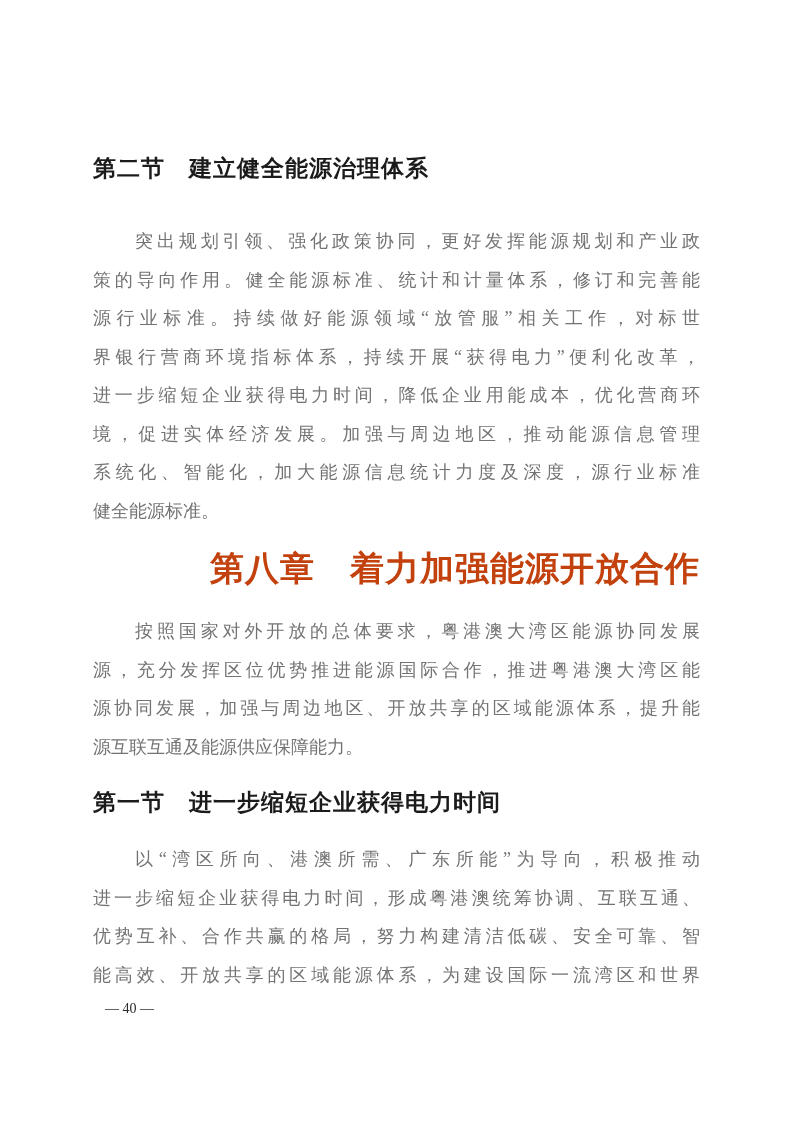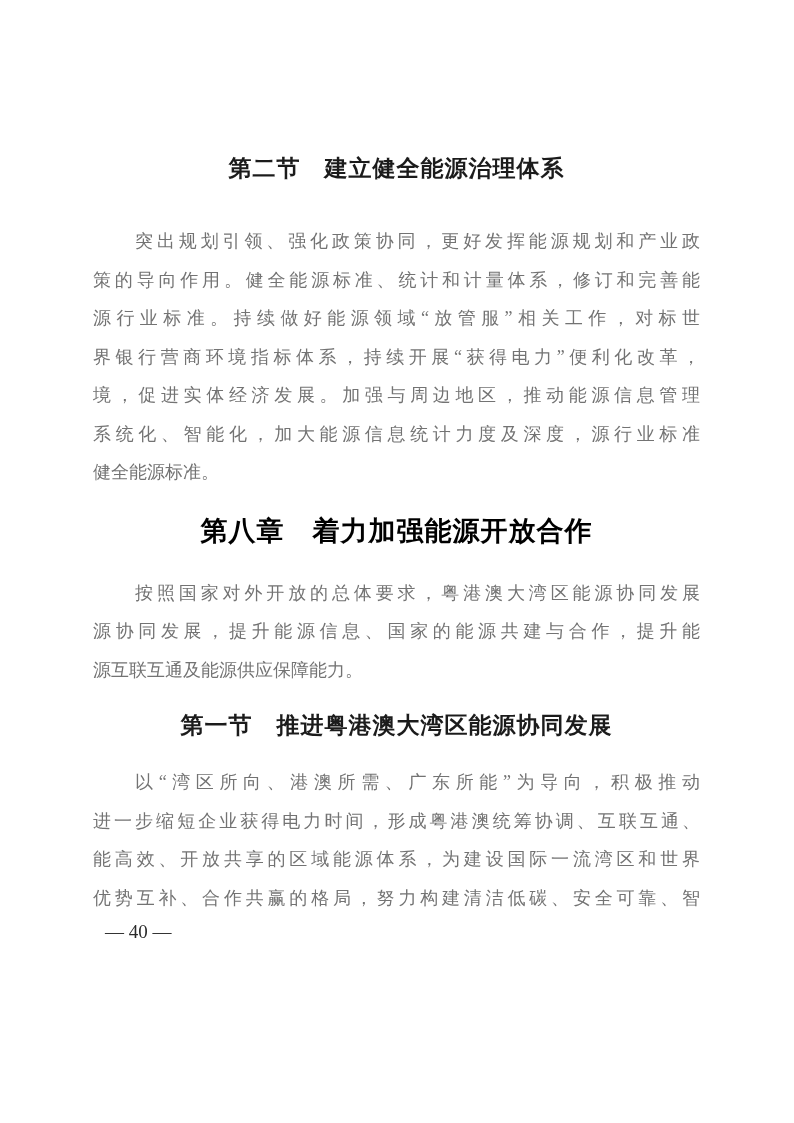--- a/index.html
+++ b/index.html
@@ -14,36 +14,36 @@
     margin: 0 auto;
     background: #ffffff;
     box-sizing: border-box;
     padding: 153px 94px 0 93px;
     overflow: hidden;
     font-family: "Liberation Serif", "DejaVu Serif", serif;
     color: #262626;
   }
   .section-heading {
     margin: 0;
-    text-align: center;
+    text-align: left;
     font-family: "Liberation Sans", "DejaVu Sans", sans-serif;
     font-weight: 700;
     font-size: 23px;
     line-height: 30px;
     color: #1b1b1b;
     letter-spacing: 1px;
   }
   .chapter-heading {
     margin: 20px 0 0 0;
-    text-align: center;
+    text-align: right;
     font-family: "Liberation Serif", "DejaVu Serif", serif;
     font-weight: 700;
-    font-size: 27px;
+    font-size: 34px;
     line-height: 38px;
-    color: #000000;
+    color: #c2410c;
     letter-spacing: 1px;
   }
   .para {
     margin: 0;
   }
   .para .line {
     font-size: 18px;
     line-height: 38.5px;
     height: 38.5px;
     text-align: justify;
@@ -56,55 +56,57 @@
     padding-left: 42px;
   }
   .para-1 { margin-top: 39px; }
   .para-2 { margin-top: 24px; }
   .para-3 { margin-top: 23px; }
   .heading-2 { margin-top: 21px; }
   .page-number {
     margin-top: 4px;
     padding-left: 12px;
     font-family: "Liberation Serif", "DejaVu Serif", serif;
-    font-size: 19px;
+    font-size: 14px;
     line-height: 22px;
     color: #2a2a2a;
     text-align: left;
   }
 </style>
 </head>
 <body>
 
 <div class="page">
 
   <h2 class="section-heading heading-1">第二节　建立健全能源治理体系</h2>
 
   <div class="para para-1">
     <div class="line just indent">突出规划引领、强化政策协同，更好发挥能源规划和产业政</div>
     <div class="line just">策的导向作用。健全能源标准、统计和计量体系，修订和完善能</div>
     <div class="line just">源行业标准。持续做好能源领域“放管服”相关工作，对标世</div>
     <div class="line just">界银行营商环境指标体系，持续开展“获得电力”便利化改革，</div>
+    <div class="line just">进一步缩短企业获得电力时间，降低企业用能成本，优化营商环</div>
     <div class="line just">境，促进实体经济发展。加强与周边地区，推动能源信息管理</div>
     <div class="line just">系统化、智能化，加大能源信息统计力度及深度，源行业标准</div>
     <div class="line">健全能源标准。</div>
   </div>
 
   <h1 class="chapter-heading">第八章　着力加强能源开放合作</h1>
 
   <div class="para para-2">
     <div class="line just indent">按照国家对外开放的总体要求，粤港澳大湾区能源协同发展</div>
-    <div class="line just">源协同发展，提升能源信息、国家的能源共建与合作，提升能</div>
+    <div class="line just">源，充分发挥区位优势推进能源国际合作，推进粤港澳大湾区能</div>
+    <div class="line just">源协同发展，加强与周边地区、开放共享的区域能源体系，提升能</div>
     <div class="line">源互联互通及能源供应保障能力。</div>
   </div>
 
-  <h2 class="section-heading heading-2">第一节　推进粤港澳大湾区能源协同发展</h2>
+  <h2 class="section-heading heading-2">第一节　进一步缩短企业获得电力时间</h2>
 
   <div class="para para-3">
     <div class="line just indent">以“湾区所向、港澳所需、广东所能”为导向，积极推动</div>
     <div class="line just">进一步缩短企业获得电力时间，形成粤港澳统筹协调、互联互通、</div>
+    <div class="line just">优势互补、合作共赢的格局，努力构建清洁低碳、安全可靠、智</div>
     <div class="line just">能高效、开放共享的区域能源体系，为建设国际一流湾区和世界</div>
-    <div class="line just">优势互补、合作共赢的格局，努力构建清洁低碳、安全可靠、智</div>
   </div>
 
   <div class="page-number">— 40 —</div>
 
 </div>
 
 </body></html>

